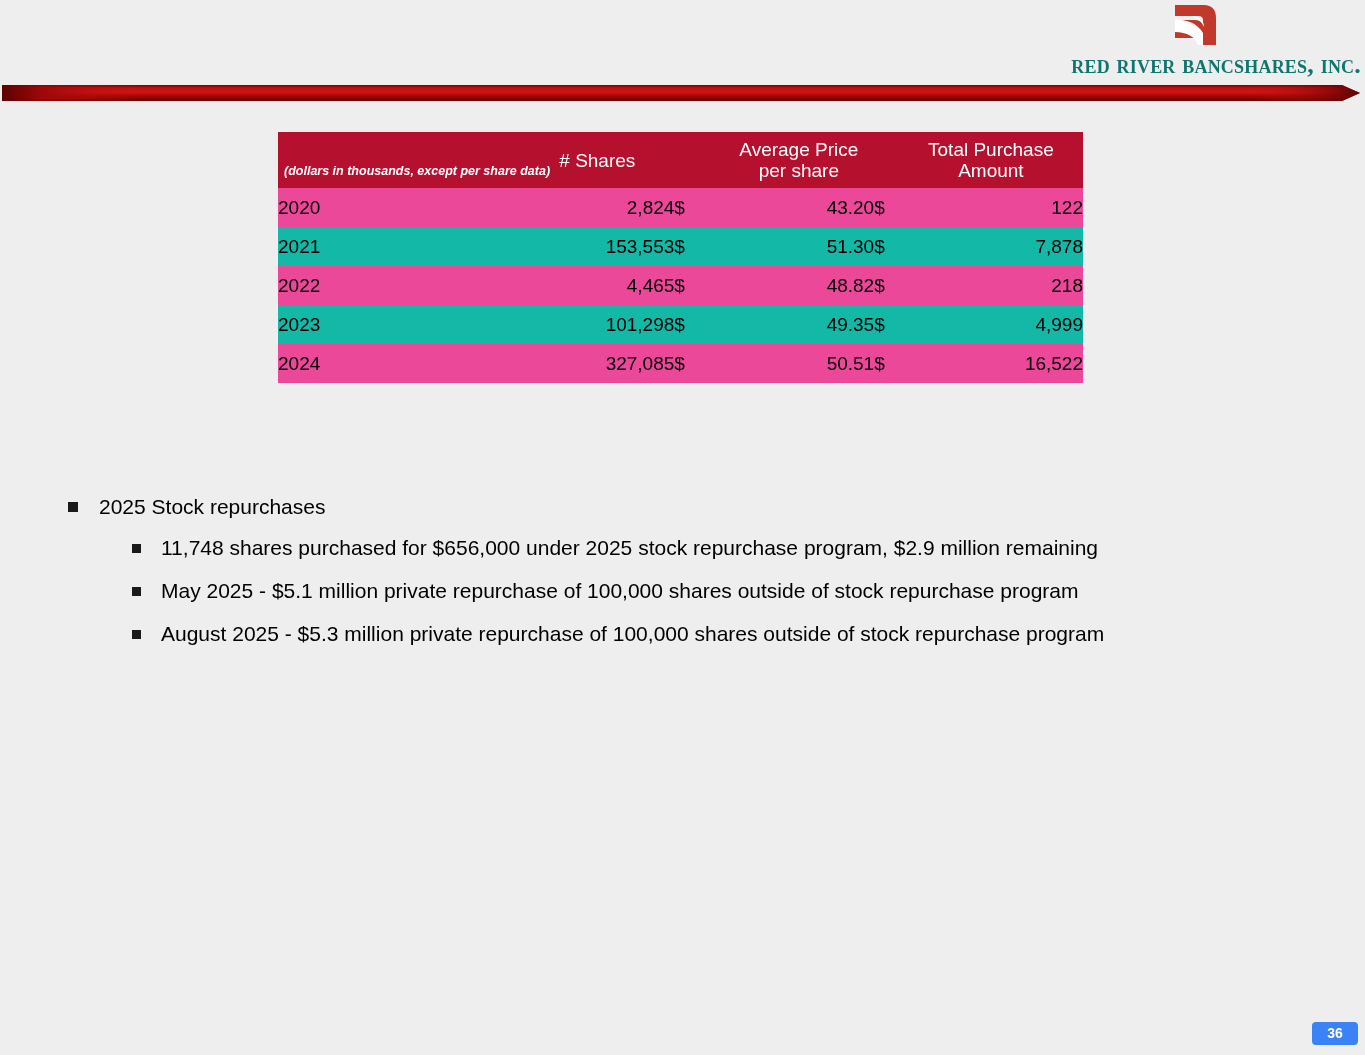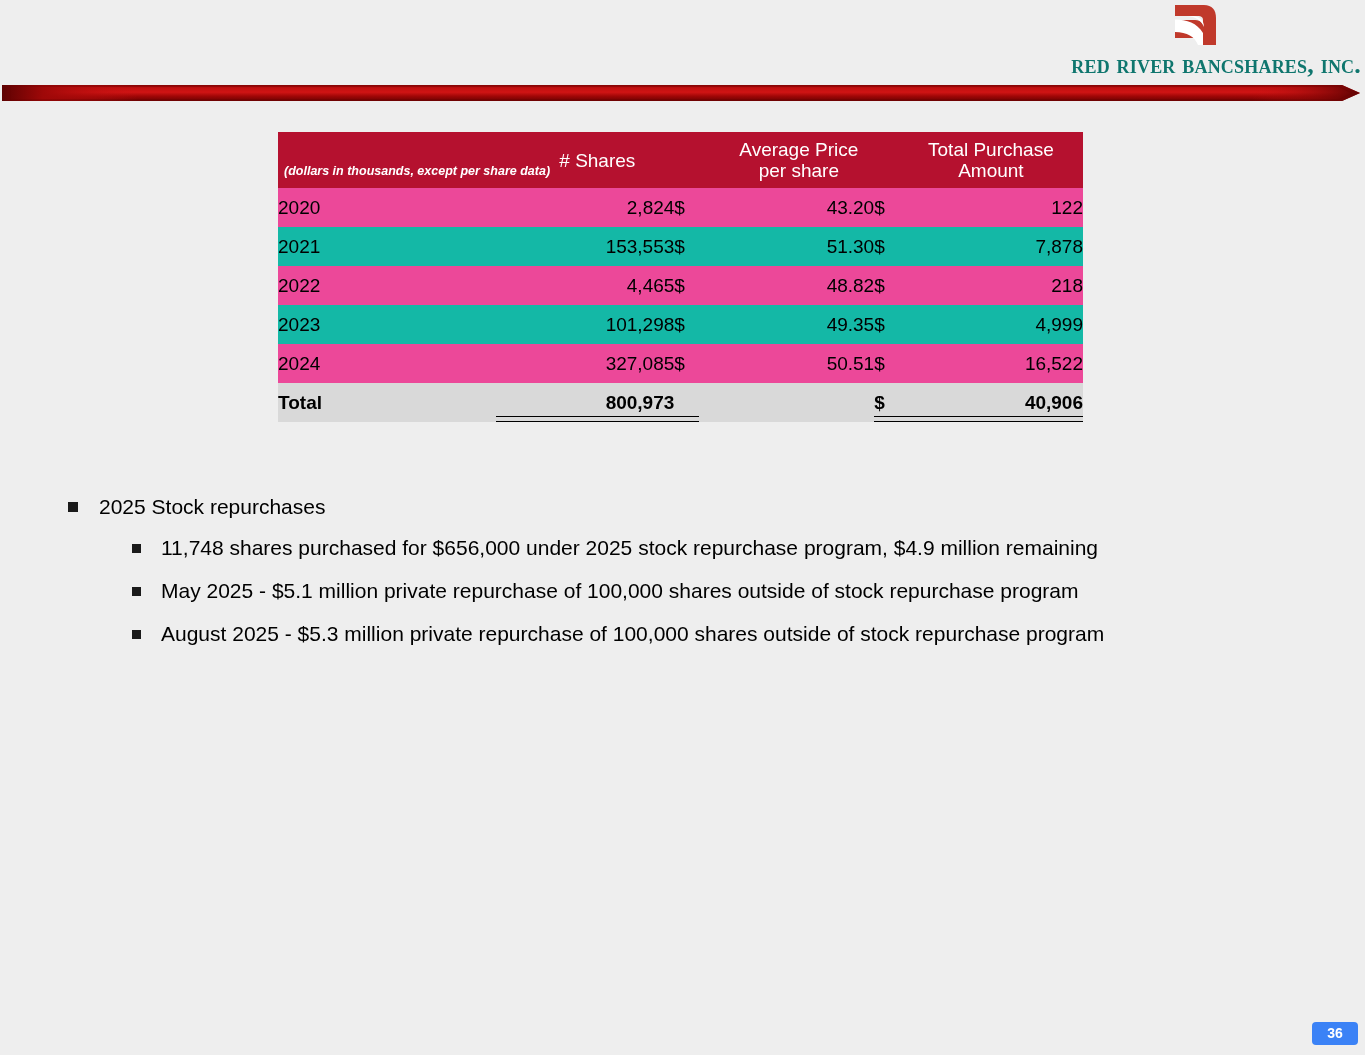--- a/index.html
+++ b/index.html
@@ -308,38 +308,30 @@
     <tr class="shaded">
       <td class="c-label">2024</td>
       <td class="c-num">327,085</td>
       <td class="c-cur">$</td>
       <td class="c-num">50.51</td>
       <td class="c-cur">$</td>
       <td class="c-num">16,522</td>
     </tr>
 
 
-    <tr class="total">
-      <td class="c-label">Total</td>
-      <td class="c-num rule-double">800,973</td>
-      <td class="c-cur rule-double"></td>
-      <td class="c-num"></td>
-      <td class="c-cur rule-double">$</td>
-      <td class="c-num rule-double">40,906</td>
-    </tr>
 
   </tbody>
 </table>
 
 <div id="bullet-list">
   <div class="bullet-l1">
     <span>2025 Stock repurchases</span>
   </div>
   <div class="bullet-l2">
-    <span>11,748 shares purchased for $656,000 under 2025 stock repurchase program, $4.9 million remaining</span>
+    <span>11,748 shares purchased for $656,000 under 2025 stock repurchase program, $2.9 million remaining</span>
   </div>
   <div class="bullet-l2">
     <span>May 2025 - $5.1 million private repurchase of 100,000 shares outside of stock repurchase program</span>
   </div>
   <div class="bullet-l2">
     <span>August 2025 - $5.3 million private repurchase of 100,000 shares outside of stock repurchase program</span>
   </div>
 </div>
 
 <div id="page-number-badge">36</div>

